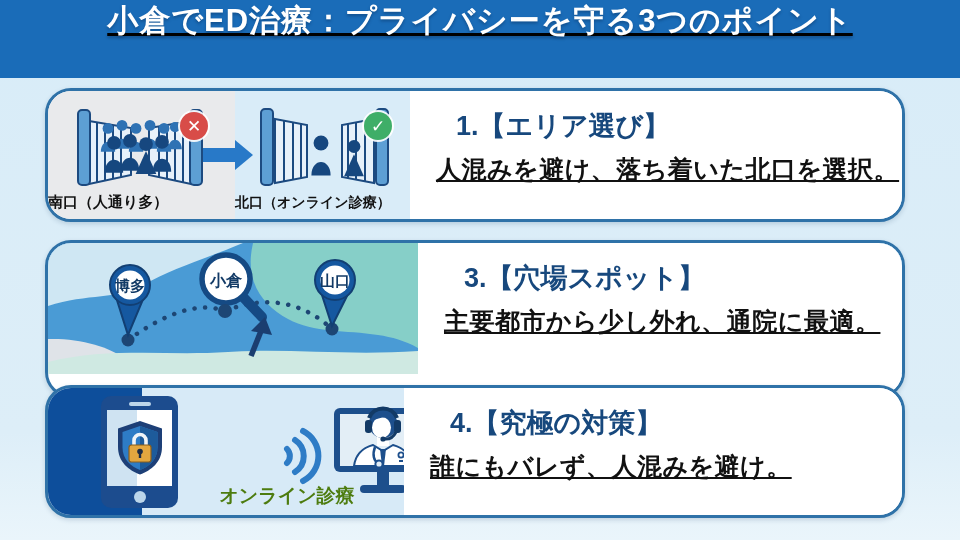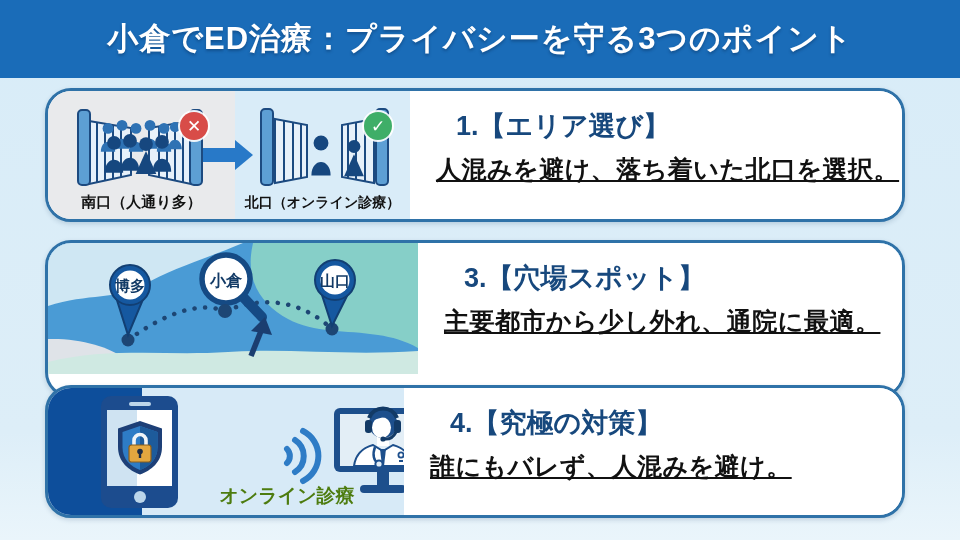--- a/index.html
+++ b/index.html
@@ -2,21 +2,21 @@
 <html><head>
 <meta charset="utf-8">
 <style>
   * { margin:0; padding:0; box-sizing:border-box; }
   body { background:#cfe4f1; font-family:"Liberation Sans","DejaVu Sans",sans-serif; }
   .canvas { position:relative; width:960px; height:540px; overflow:hidden;
             background:linear-gradient(180deg,#d8ecf8 0%,#ddeef8 80%,#eaf5fb 100%); }
 
   
   .header { position:absolute; top:0; left:0; width:960px; height:78px;
-            background:#1a6cb8; display:flex; align-items:center; justify-content:center; }
+            background:#1a6cb8; display:flex; align-items:flex-start; justify-content:center;text-decoration:underline; }
   .header .title { color:#ffffff; font-size:31px; font-weight:bold; letter-spacing:1px;
                    text-shadow:0 2px 3px rgba(8,40,80,.4); white-space:nowrap; }
 
   
   .card { position:absolute; left:45px; width:860px; border:3px solid #2f72a8;
           border-radius:26px; overflow:hidden; background:#ffffff;
           box-shadow:0 2px 5px rgba(20,60,100,.18); }
   .card1 { top:88px;  height:134px; }
   .card2 { top:240px; height:158px; }
   .card3 { top:385px; height:133px; }
@@ -30,21 +30,21 @@
   .text-panel p  { color:#111111; font-size:25px; font-weight:bold; margin-top:11px;
                    letter-spacing:.5px; white-space:nowrap;text-decoration:underline; }
 
   
   .c1-illus { position:absolute; left:0; top:0; bottom:0; width:362px; display:flex; }
   .c1-south { width:187px; background:#e9eaec; position:relative; }
   .c1-north { flex:1; background:#d9ecf8; position:relative; }
   .gate-svg { position:absolute; top:8px; }
   .c1-south .gate-svg { left:26px; }
   .c1-north .gate-svg { left:22px; }
-  .gate-label { position:absolute; bottom:7px; width:100%; text-align:center;
+  .gate-label { position:absolute; bottom:7px; width:100%; text-align:left;
                 font-size:15px; font-weight:bold; color:#111; white-space:nowrap; }
   .c1-north .gate-label { font-size:14px; }
   .badge { position:absolute; width:28px; height:28px; border-radius:50%;
            display:flex; align-items:center; justify-content:center;
            color:#fff; font-size:17px; font-weight:bold;
            box-shadow:0 0 0 2px rgba(255,255,255,.9); }
   .badge-x { top:21px; right:27px; background:#d84c48; }
   .badge-check { top:21px; right:18px; background:#3fae68; }
   .c1-arrow { position:absolute; left:155px; top:57px; width:32px; height:14px; background:#2879c8; }
   .c1-arrow::after { content:""; position:absolute; left:32px; top:-8px;

